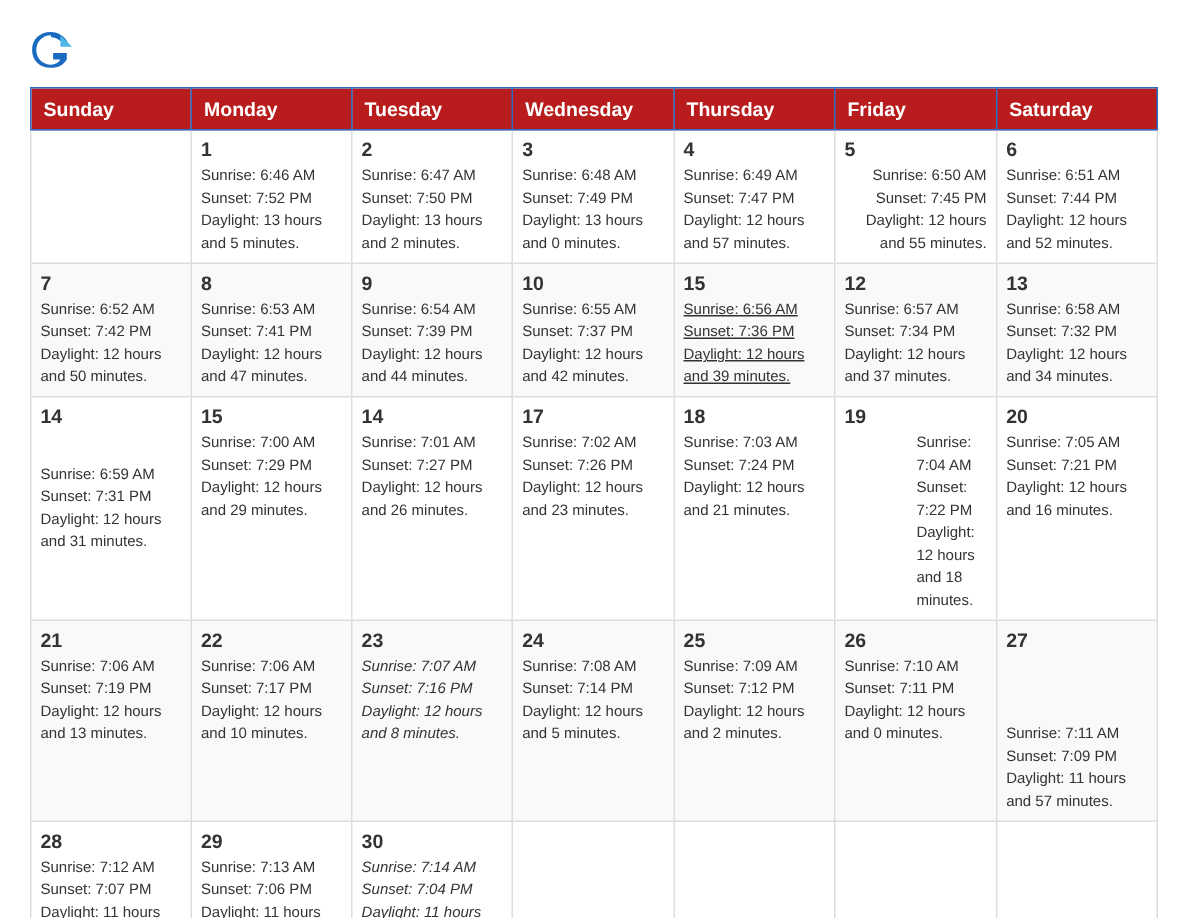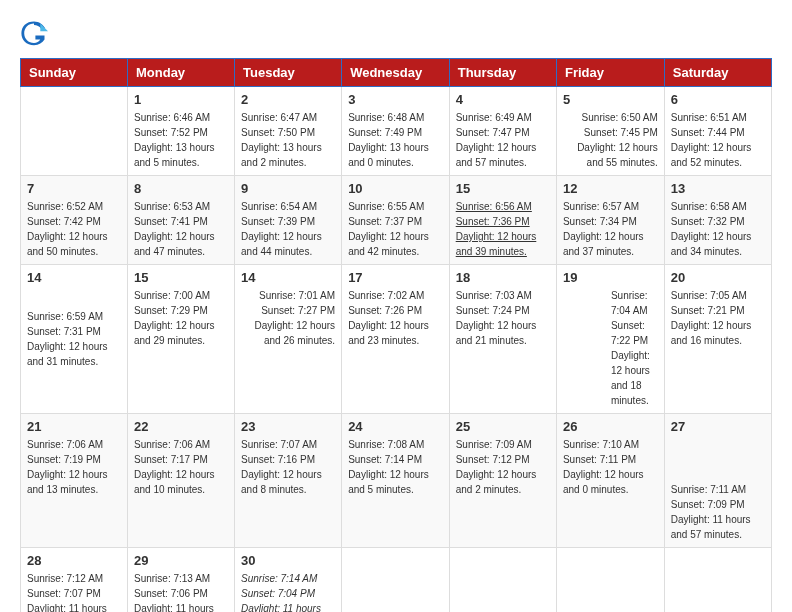--- a/index.html
+++ b/index.html
@@ -233,21 +233,21 @@
         </td>
         <td>
           <span class="day-number">15</span>
           <div class="day-info" style="white-space: pre-line;">Sunrise: 7:00 AM
 Sunset: 7:29 PM
 Daylight: 12 hours
 and 29 minutes.</div>
         </td>
         <td>
           <span class="day-number">14</span>
-          <div class="day-info" style="white-space: pre-line; text-align: right;">Sunrise: 7:01 AM
+          <div class="day-info" style="white-space: pre-line;">Sunrise: 7:01 AM
 Sunset: 7:27 PM
 Daylight: 12 hours
 and 26 minutes.</div>
         </td>
         <td>
           <span class="day-number">17</span>
           <div class="day-info" style="white-space: pre-line;">Sunrise: 7:02 AM
 Sunset: 7:26 PM
 Daylight: 12 hours
 and 23 minutes.</div>
@@ -284,21 +284,21 @@
         </td>
         <td>
           <span class="day-number">22</span>
           <div class="day-info" style="white-space: pre-line;">Sunrise: 7:06 AM
 Sunset: 7:17 PM
 Daylight: 12 hours
 and 10 minutes.</div>
         </td>
         <td>
           <span class="day-number">23</span>
-          <div class="day-info" style="white-space: pre-line;">Sunrise: 7:07 AM
+          <div class="day-info" style="white-space: pre-line; font-style: italic;">Sunrise: 7:07 AM
 Sunset: 7:16 PM
 Daylight: 12 hours
 and 8 minutes.</div>
         </td>
         <td>
           <span class="day-number">24</span>
           <div class="day-info" style="white-space: pre-line;">Sunrise: 7:08 AM
 Sunset: 7:14 PM
 Daylight: 12 hours
 and 5 minutes.</div>

